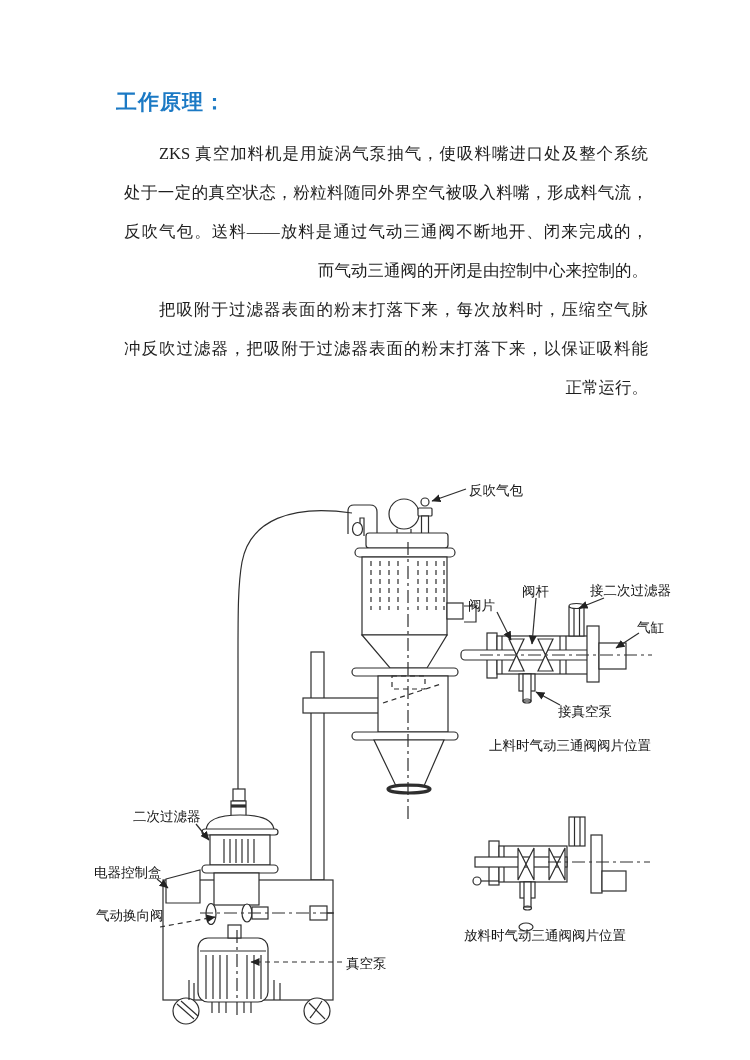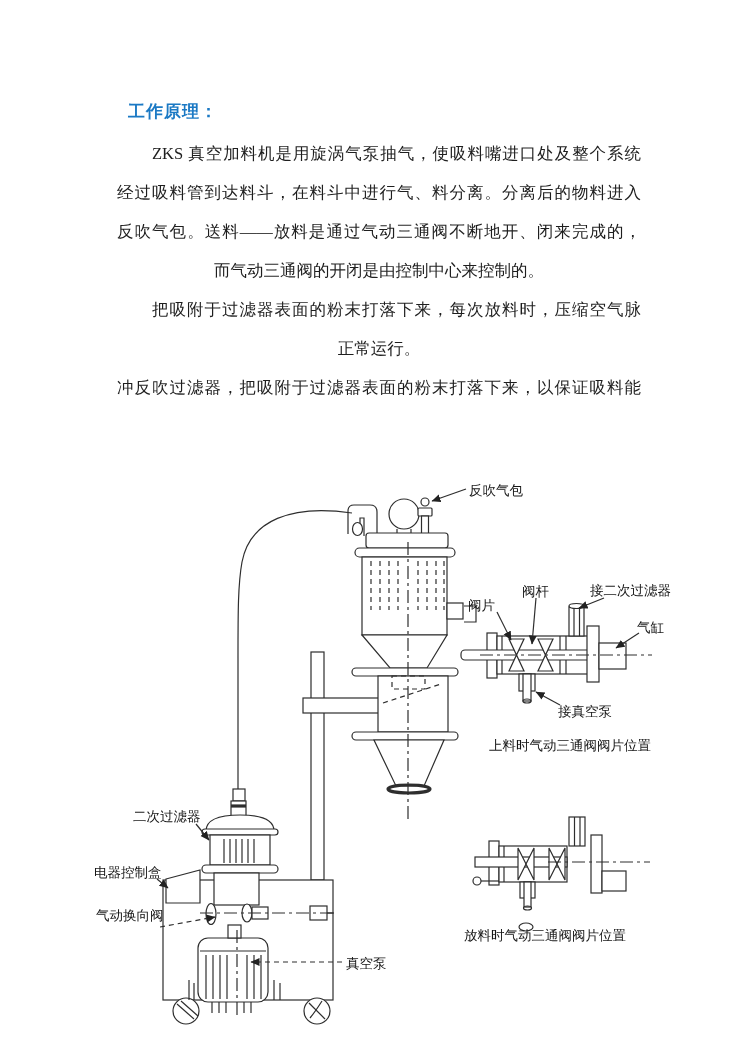--- a/index.html
+++ b/index.html
@@ -2,31 +2,31 @@
 <html><head>
 <meta charset="utf-8">
 <style>
   html,body{margin:0;padding:0;}
   body{
     width:750px;height:1060px;background:#ffffff;position:relative;overflow:hidden;
     font-family:"Liberation Serif","DejaVu Serif",serif;
   }
   .page{position:absolute;inset:0;background:#fff;}
   .title{
-    position:absolute;left:116px;top:88px;margin:12px;
-    font-size:17px;font-weight:bold;color:#1b79c4;letter-spacing:1px;
+    position:absolute;left:116px;top:88px;margin:0;
+    font-size:21px;font-weight:bold;color:#1b79c4;letter-spacing:1px;
     font-family:"Liberation Serif","DejaVu Serif",serif;
   }
   .bodytext{
-    position:absolute;left:117px;top:134px;width:524px;
+    position:absolute;left:124px;top:134px;width:524px;
     font-size:16.5px;color:#1e1e1e;
   }
   .line{height:39px;line-height:39px;}
   .just{text-align:justify;text-align-last:justify;text-justify:inter-character;}
-  .endline{text-align:center;}
+  .endline{text-align:right;}
   .ind{text-indent:35px;}
   svg.diagram{position:absolute;left:0;top:0;}
   .d{stroke:#2e2e2e;fill:none;stroke-width:1.2;stroke-linecap:butt;}
   .w{fill:#ffffff;}
   .dash{stroke-dasharray:5 4;}
   .dashdot{stroke-dasharray:13 4 3 4;}
   .thick{stroke-width:3.2;}
   text.lbl{
     font-family:"Liberation Serif","DejaVu Serif",serif;
     font-size:13.5px;fill:#161616;stroke:none;
@@ -34,26 +34,26 @@
 </style>
 </head>
 <body>
 
 <div class="page">
 
   <h1 class="title">工作原理：</h1>
 
   <div class="bodytext">
     <div class="line just ind">ZKS 真空加料机是用旋涡气泵抽气，使吸料嘴进口处及整个系统</div>
-    <div class="line just">经过吸料管到达料斗，在料斗中进行气、料分离。分离后的物料进入</div>
+    <div class="line just">处于一定的真空状态，粉粒料随同外界空气被吸入料嘴，形成料气流，</div>
     <div class="line just">反吹气包。送料——放料是通过气动三通阀不断地开、闭来完成的，</div>
     <div class="line endline">而气动三通阀的开闭是由控制中心来控制的。</div>
     <div class="line just ind">把吸附于过滤器表面的粉末打落下来，每次放料时，压缩空气脉</div>
+    <div class="line just">冲反吹过滤器，把吸附于过滤器表面的粉末打落下来，以保证吸料能</div>
     <div class="line endline">正常运行。</div>
-    <div class="line just">冲反吹过滤器，把吸附于过滤器表面的粉末打落下来，以保证吸料能</div>
   </div>
 
   <svg class="diagram" width="750" height="1060" viewBox="0 0 750 1060">
     <defs>
       <marker id="arr" markerWidth="11" markerHeight="9" refX="8.5" refY="4" orient="auto" markerUnits="userSpaceOnUse">
         <path d="M0,0 L9,4 L0,8 Z" fill="#222" stroke="none"></path>
       </marker>
     </defs>
 
     <g class="d">

